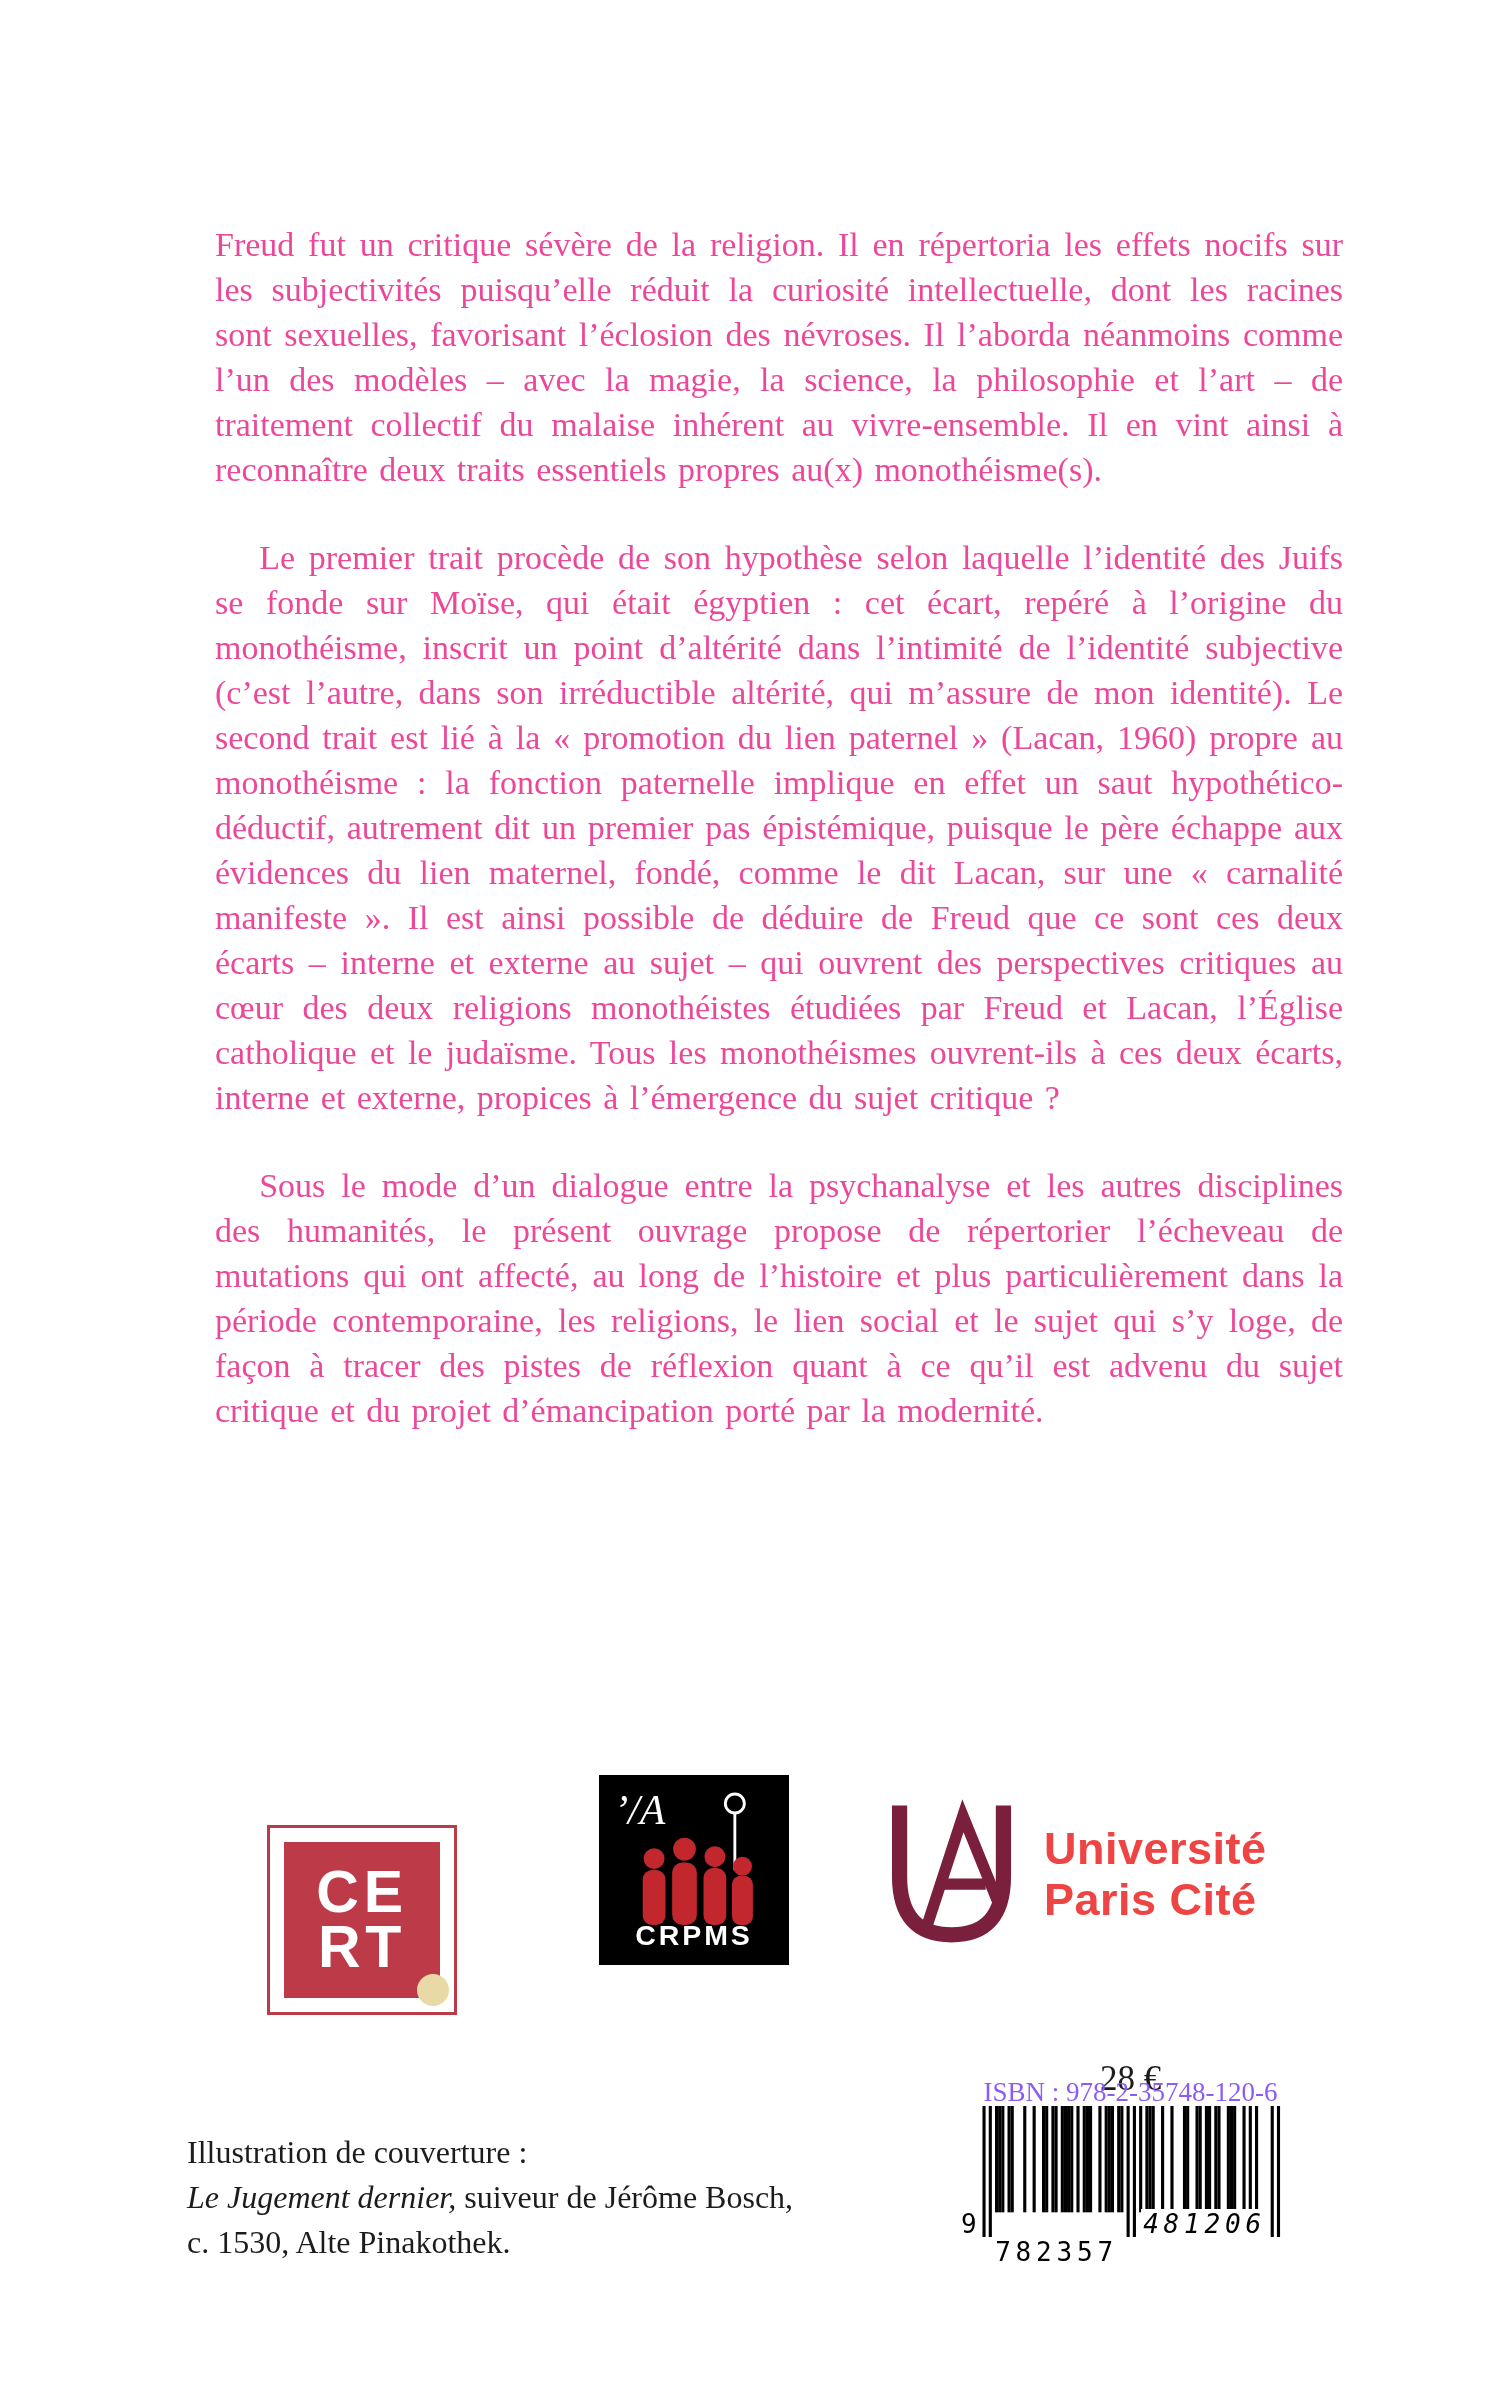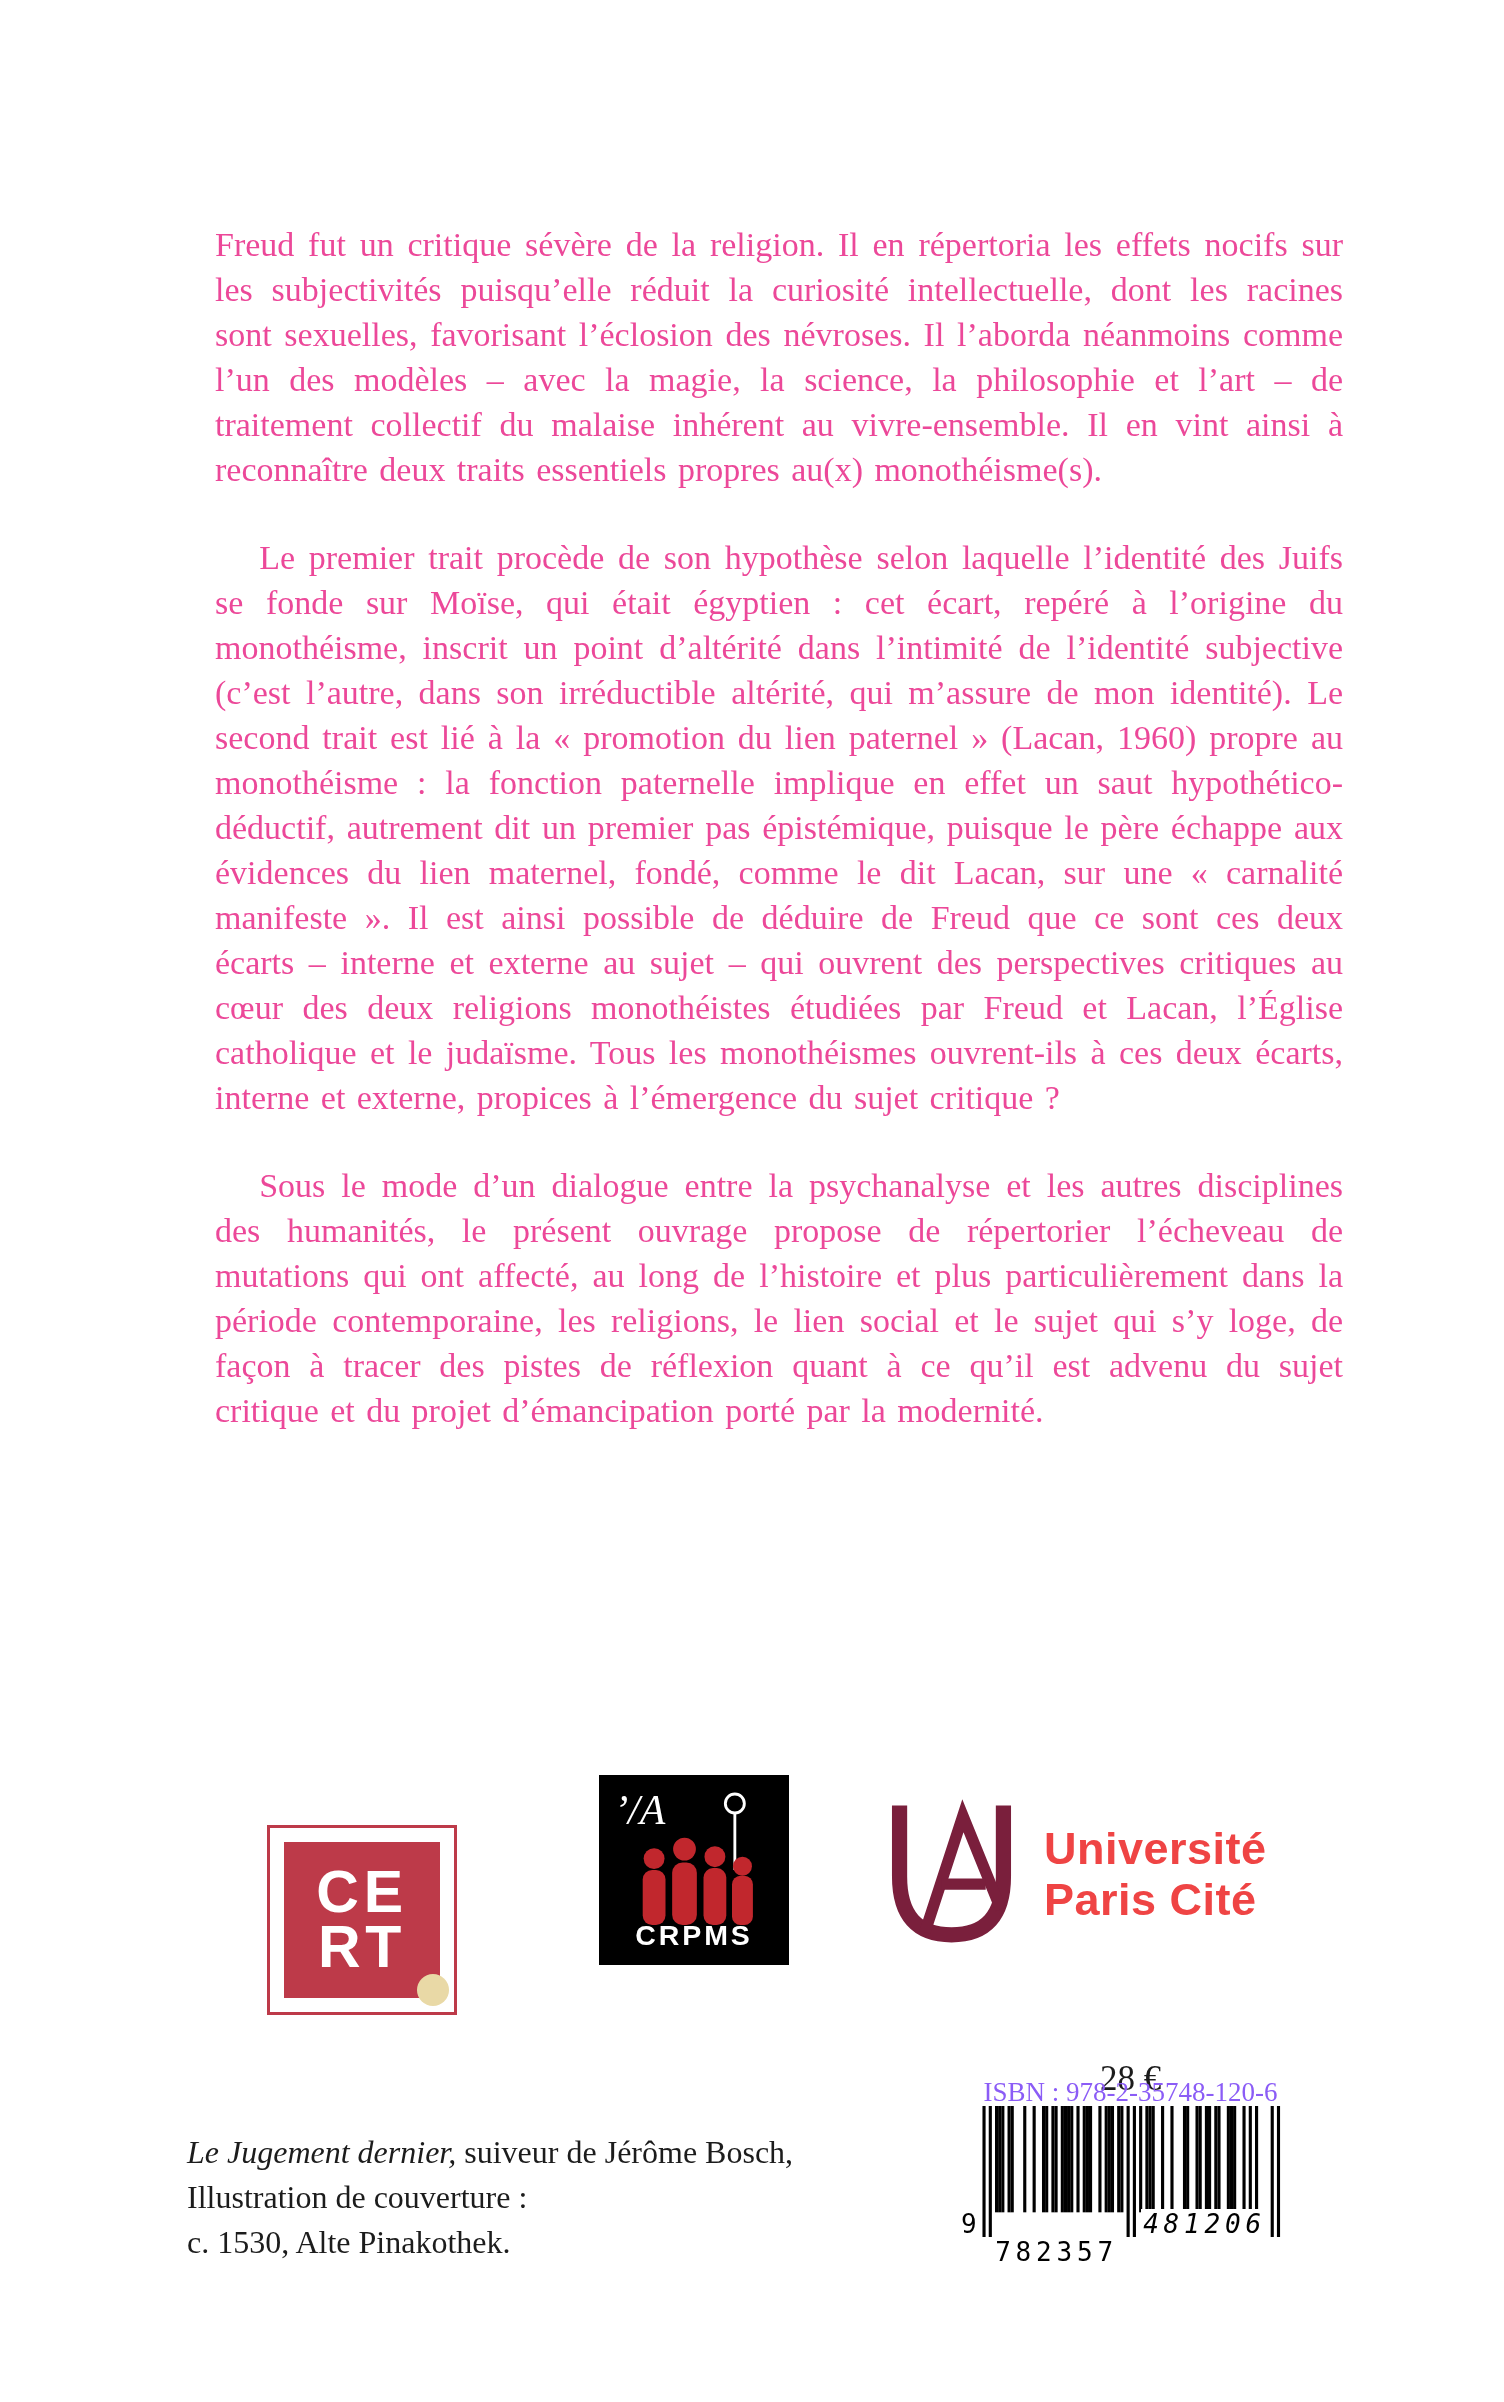--- a/index.html
+++ b/index.html
@@ -160,19 +160,19 @@
           <rect x="287.1" y="0" width="3.3" height="112"></rect>
           <rect x="303.6" y="0" width="3.3" height="138"></rect>
           <rect x="310.2" y="0" width="3.3" height="138"></rect>
         </svg></div>
     <div class="bc-digit bc-lead">9</div>
     <div class="bc-digit bc-g1">782357</div>
     <div class="bc-digit bc-g2">481206</div>
   </div>
 
   <div class="credit">
+    <div>Illustration de couverture :</div>
     <div><span class="it">Le Jugement dernier,</span><span> suiveur de Jérôme Bosch,</span></div>
-    <div>Illustration de couverture :</div>
     <div>c. 1530, Alte Pinakothek.</div>
   </div>
 
 </div>
 
 
 </body></html>

